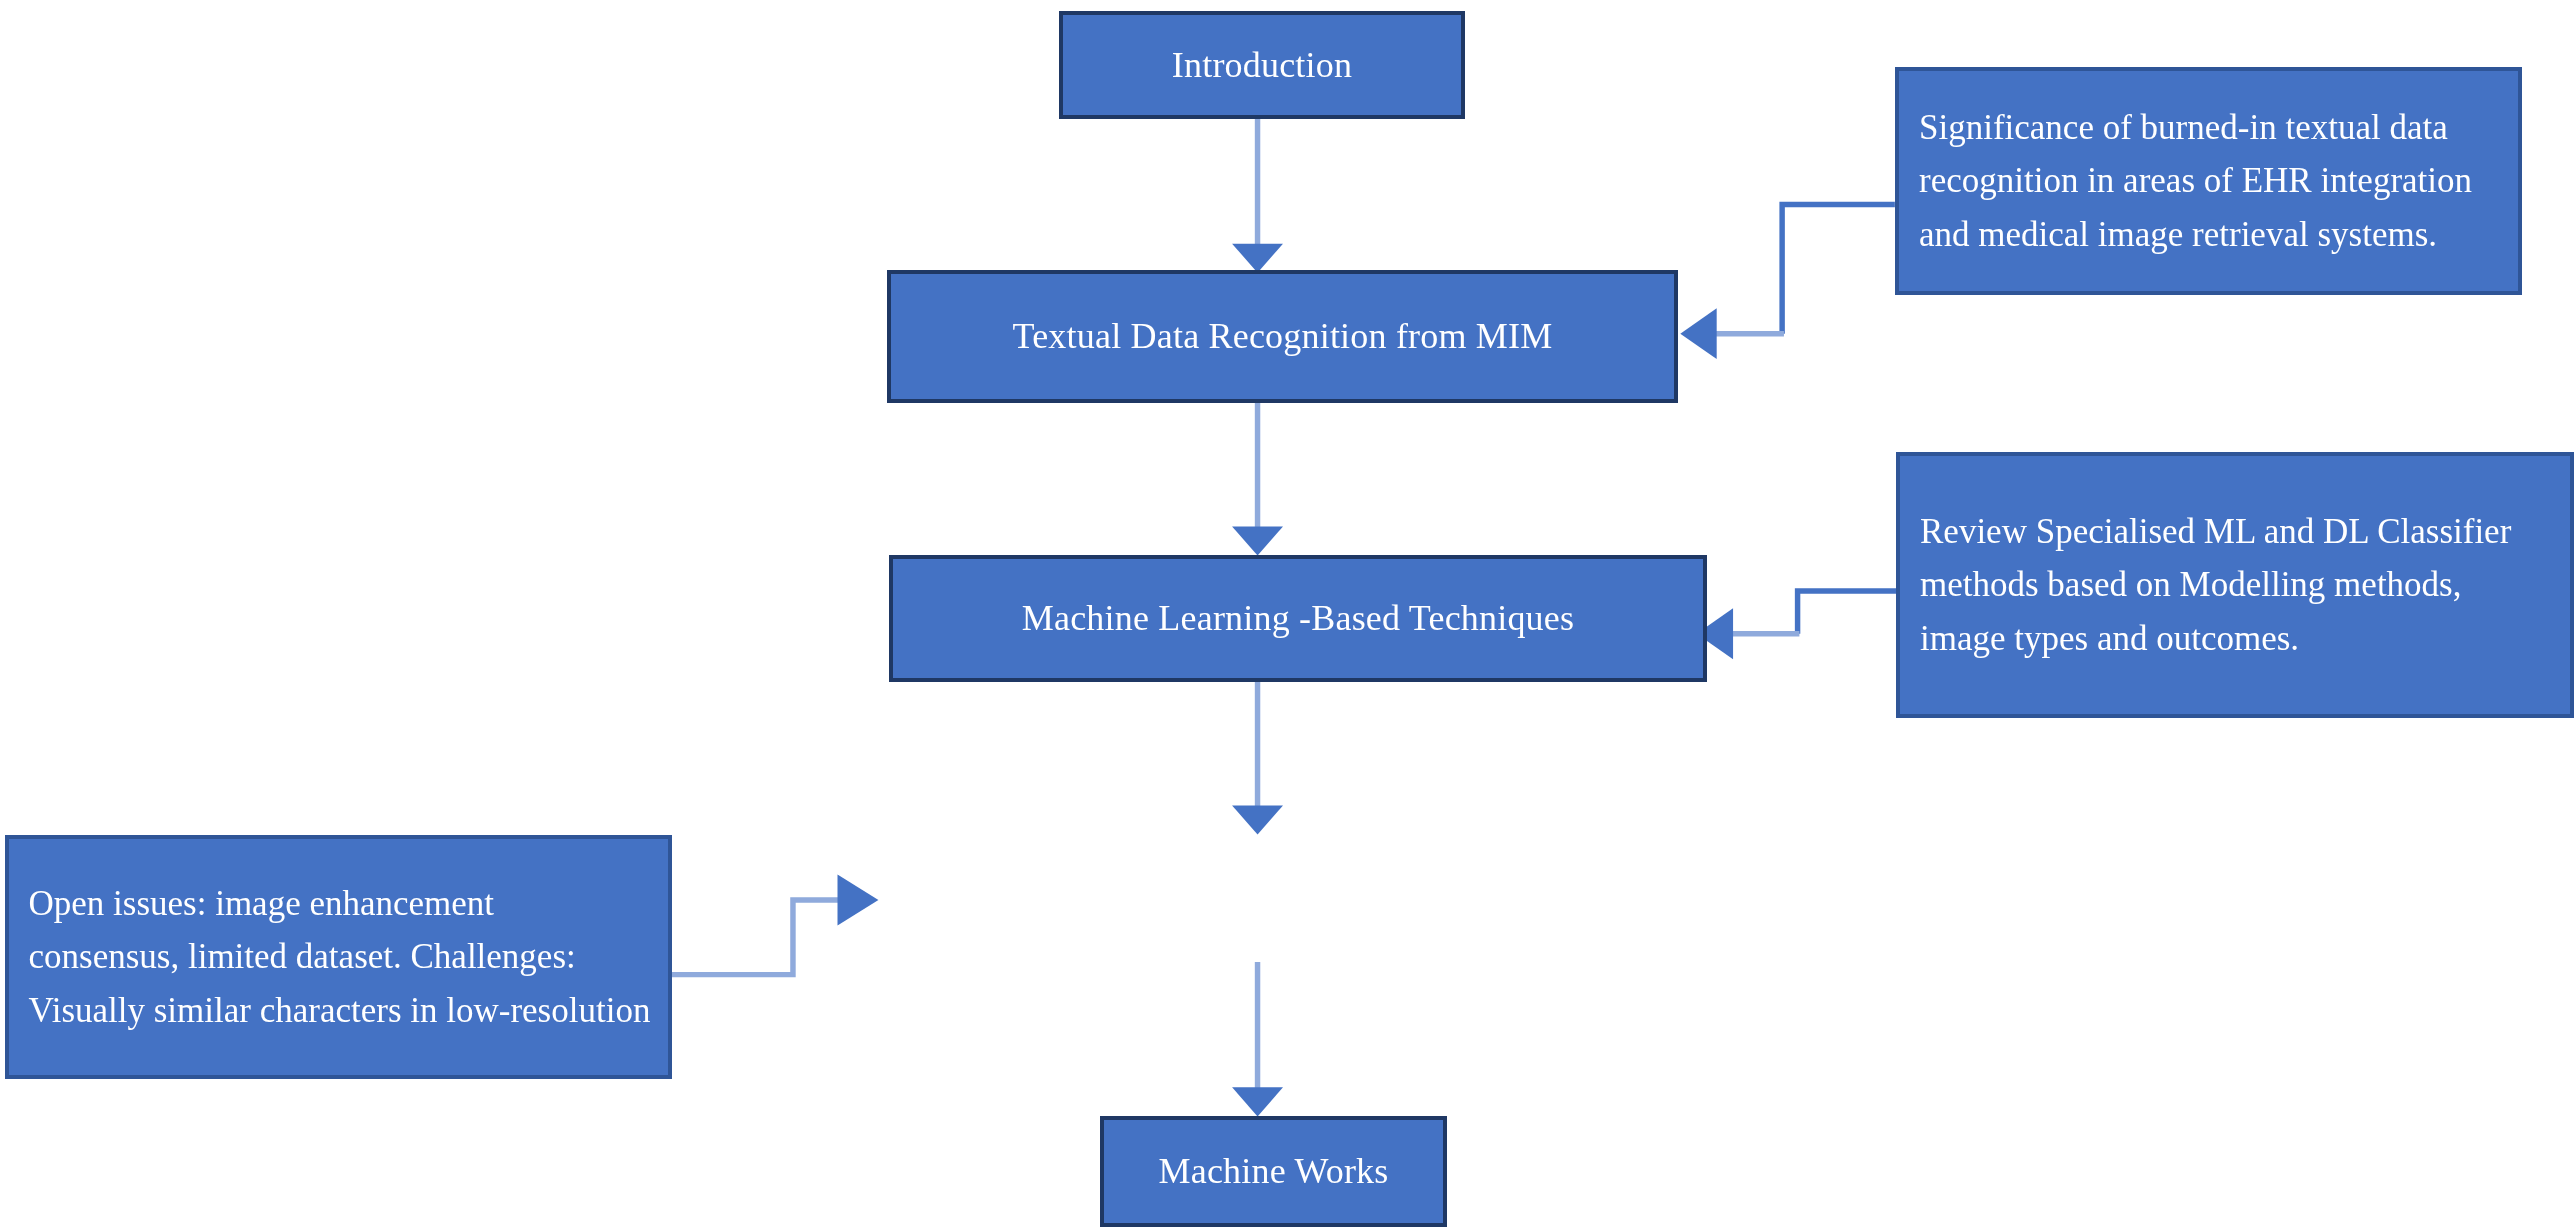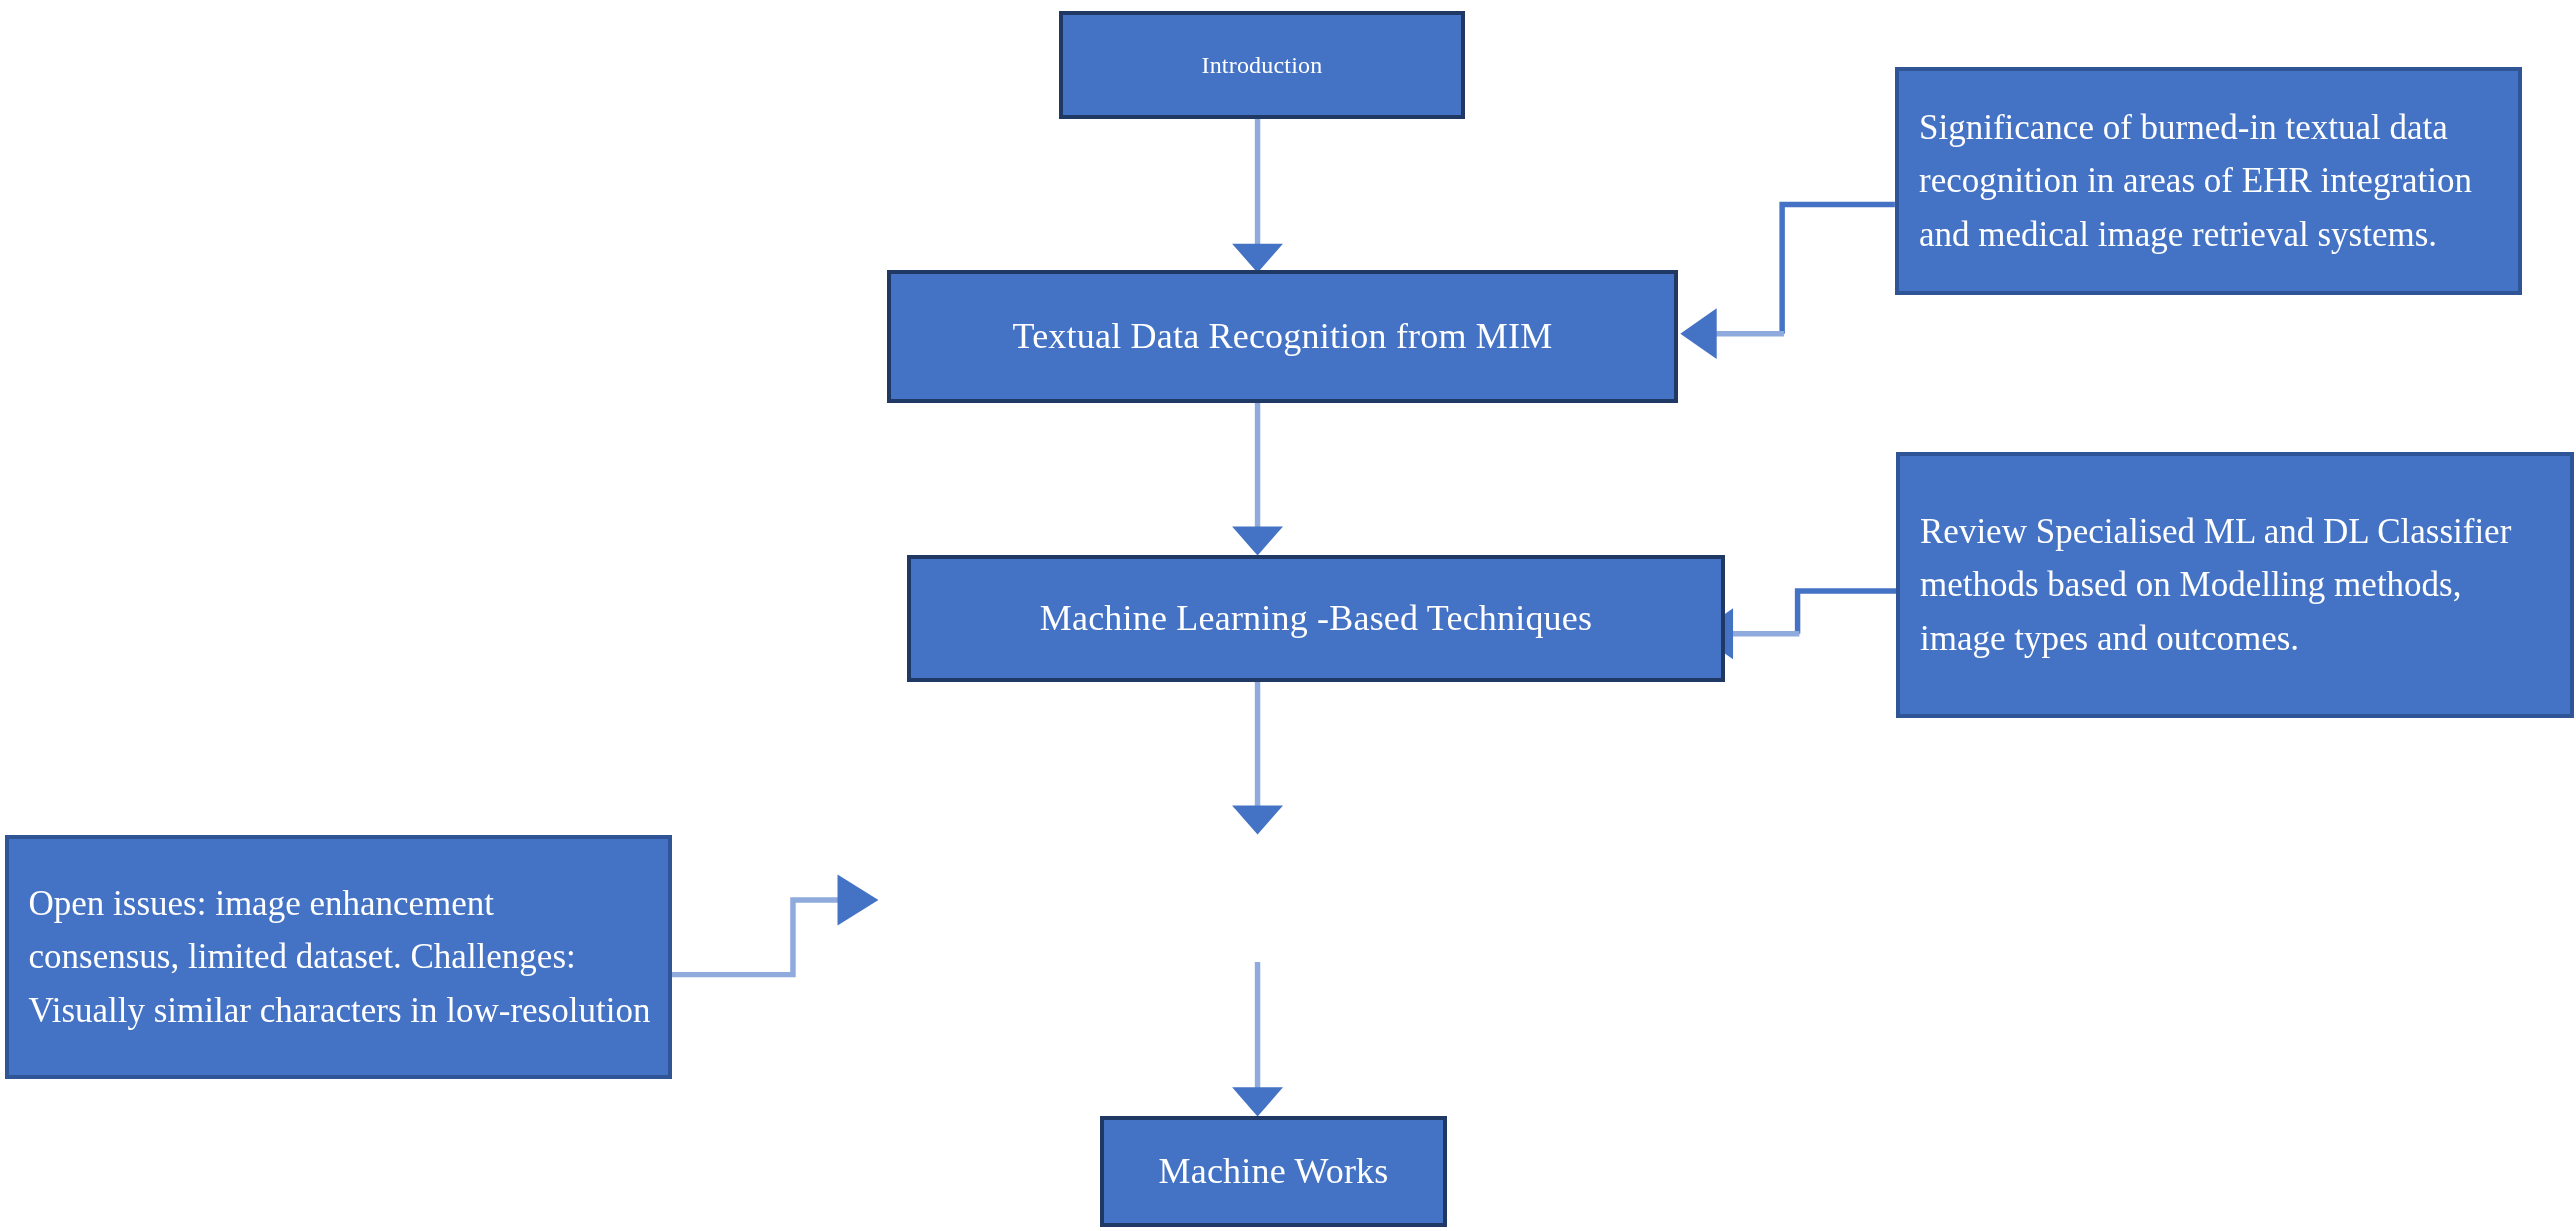--- a/index.html
+++ b/index.html
@@ -115,29 +115,29 @@
       <line class="conn-line" x1="1979" y1="697" x2="1902" y2="697"></line>
       <polygon class="conn-head" points="1906,669 1906,725 1866,697"></polygon>
     </g>
 
     <g>
       <polyline class="conn-line" points="738,1072 872,1072 872,990 925,990"></polyline>
       <polygon class="conn-head" points="921,962 921,1018 966,990"></polygon>
     </g>
   </svg>
 
-  <div class="node" style="left:1059px; top:11px; width:406px; height:108px; font-size:24px;">
+  <div class="node" style="left:1059px; top:11px; width:406px; height:108px; font-size:36px;">
     <span class="node-label">Introduction</span>
   </div>
 
   <div class="node" style="left:887px; top:270px; width:791px; height:133px; font-size:36px;">
     <span class="node-label">Textual Data Recognition from MIM</span>
   </div>
 
-  <div class="node" style="left:889px; top:555px; width:818px; height:127px; font-size:36px;margin-left:18px;">
+  <div class="node" style="left:889px; top:555px; width:818px; height:127px; font-size:36px;">
     <span class="node-label">Machine Learning -Based Techniques</span>
   </div>
 
 
   <div class="node" style="left:1100px; top:1116px; width:347px; height:111px; font-size:36px;">
     <span class="node-label">Machine Works</span>
   </div>
 
   <div class="note" style="left:1895px; top:67px; width:627px; height:228px; font-size:35px;">
     <span class="note-label">Significance of burned-in textual data recognition in areas of EHR integration and medical image retrieval systems.</span>

